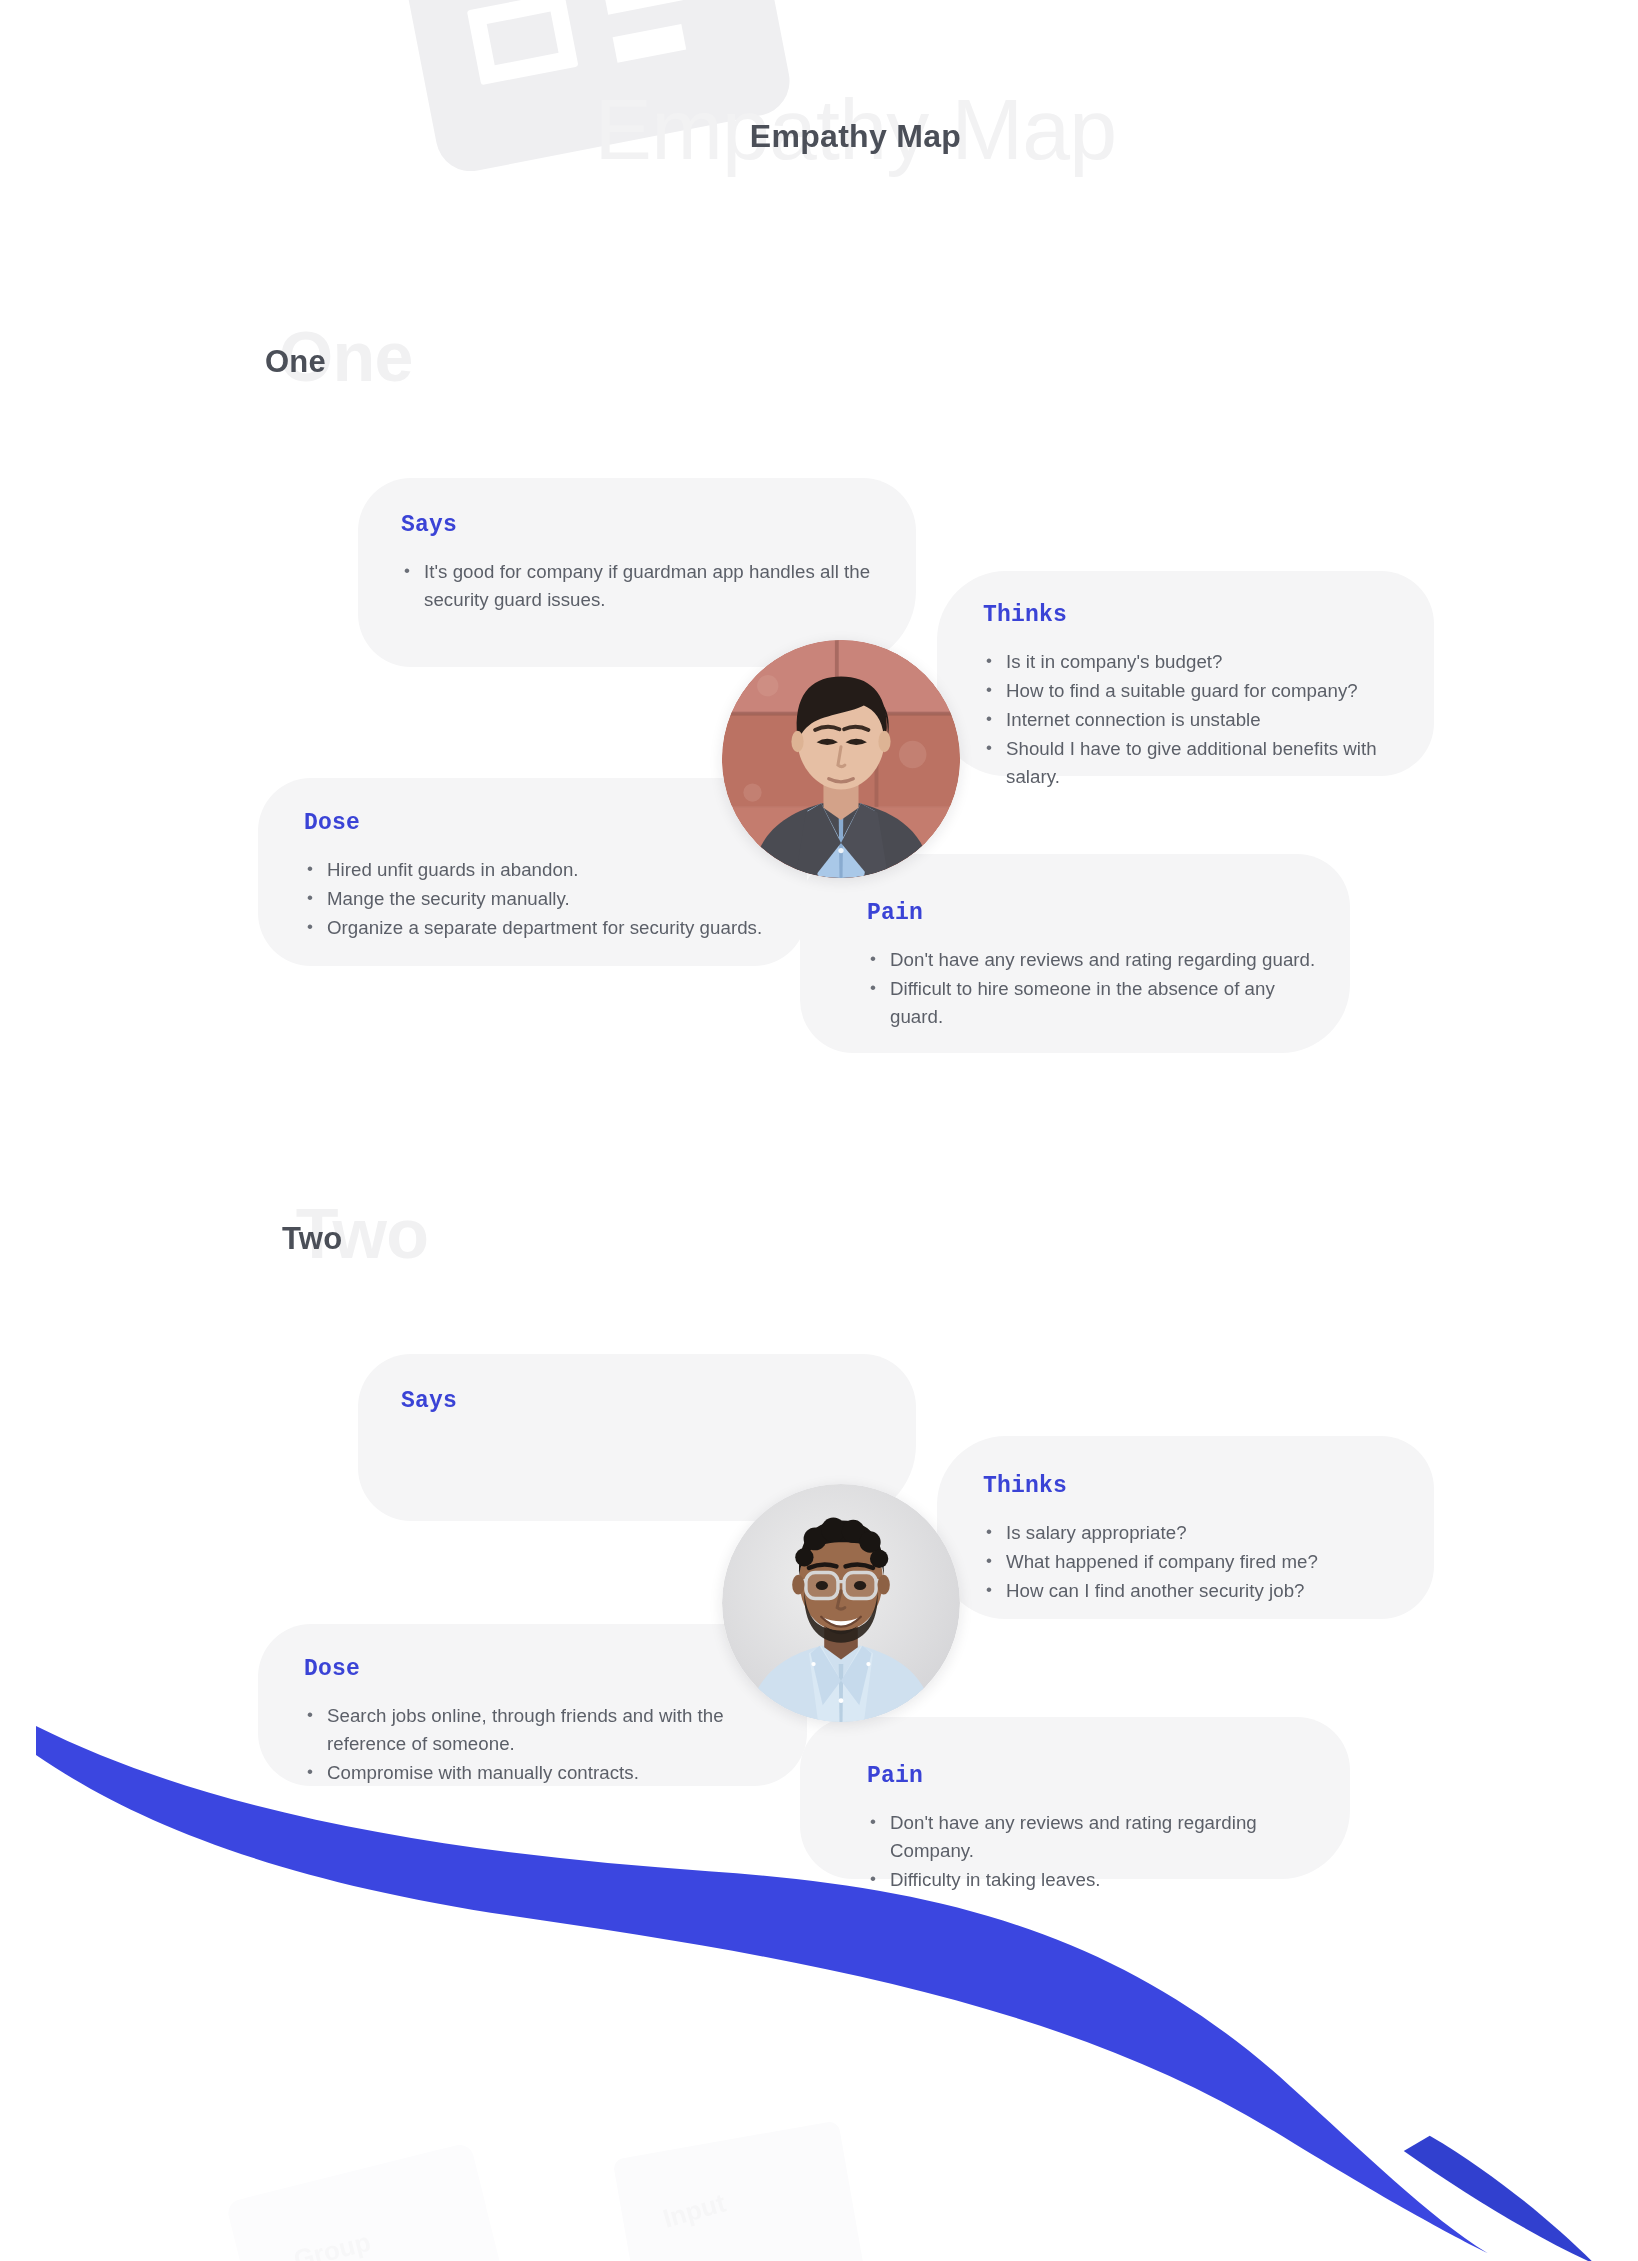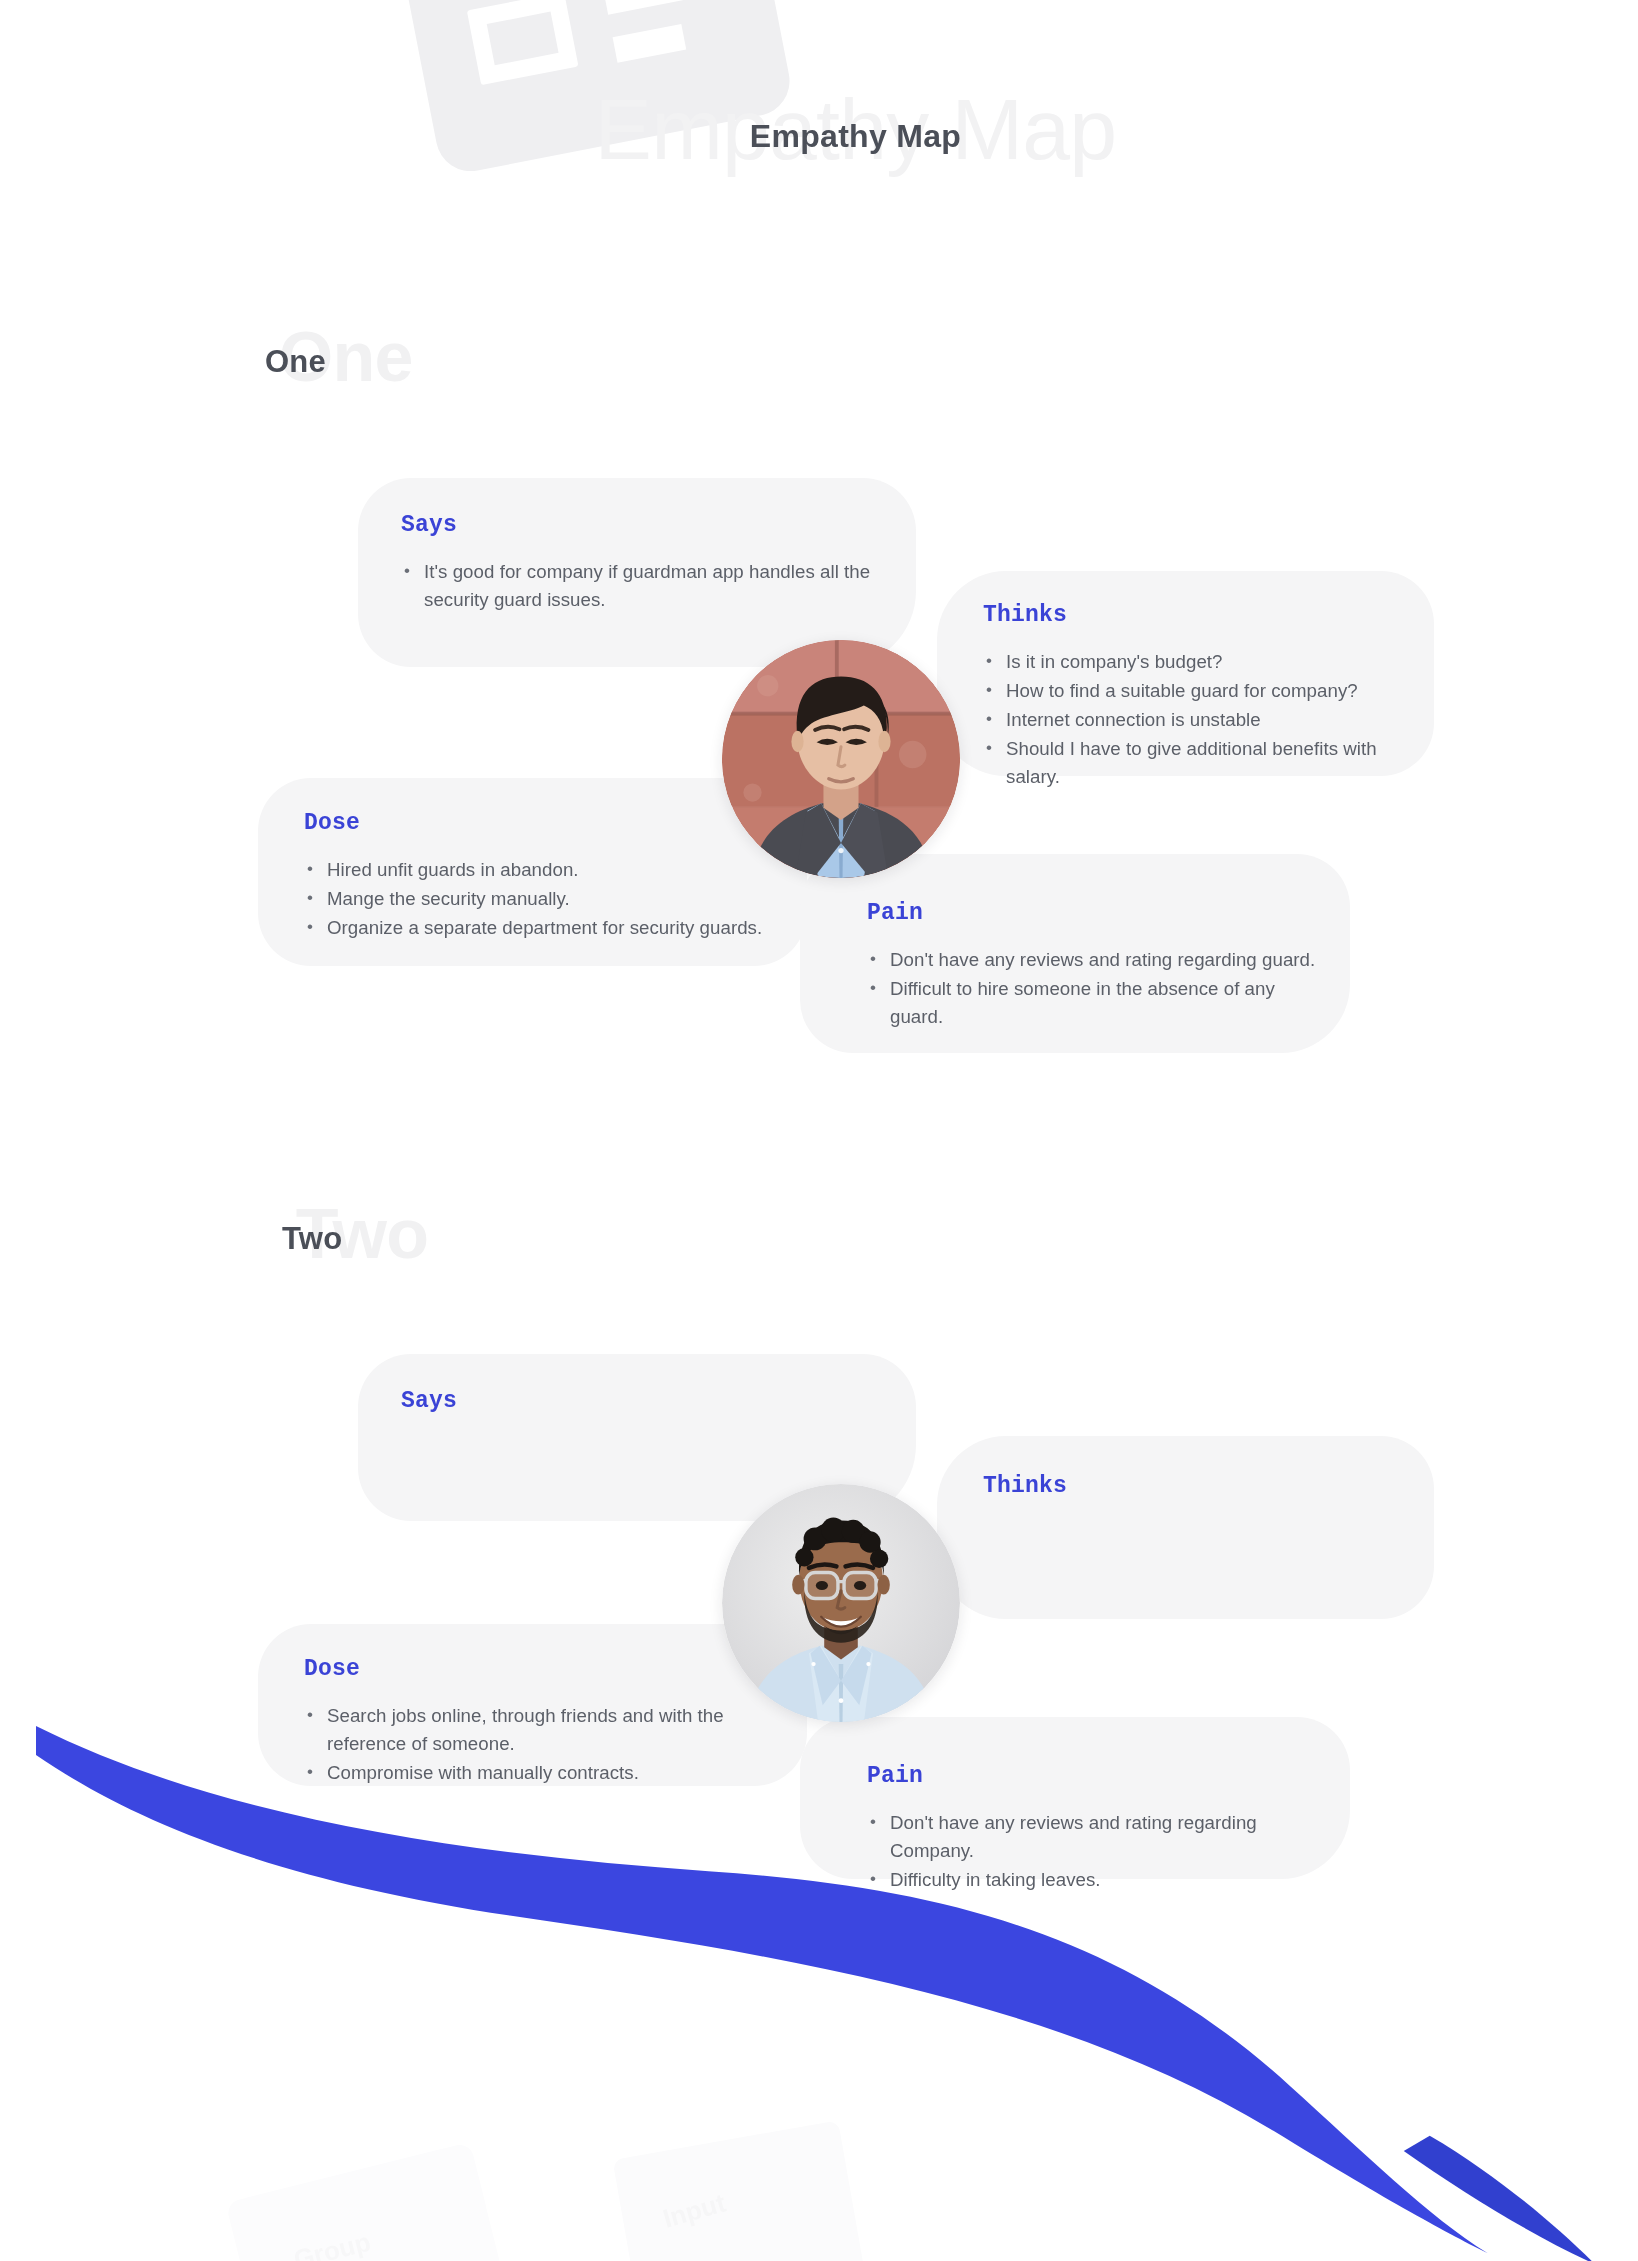--- a/index.html
+++ b/index.html
@@ -333,20 +333,25 @@
     <div class="ghost">Two</div>
     <div class="label">Two</div>
   </div>
 
   <div class="card c-says-2">
     <div class="card-title">Says</div>
   </div>
 
   <div class="card c-thinks-2">
     <div class="card-title">Thinks</div>
+    <ul>
+      <li>Is salary appropriate?</li>
+      <li>What happened if company fired me?</li>
+      <li>How can I find another security job?</li>
+    </ul>
   </div>
 
   <div class="card c-dose-2">
     <div class="card-title">Dose</div>
     <ul>
       <li>Search jobs online, through friends and with the reference of someone.</li>
       <li>Compromise with manually contracts.</li>
     </ul>
   </div>
 

